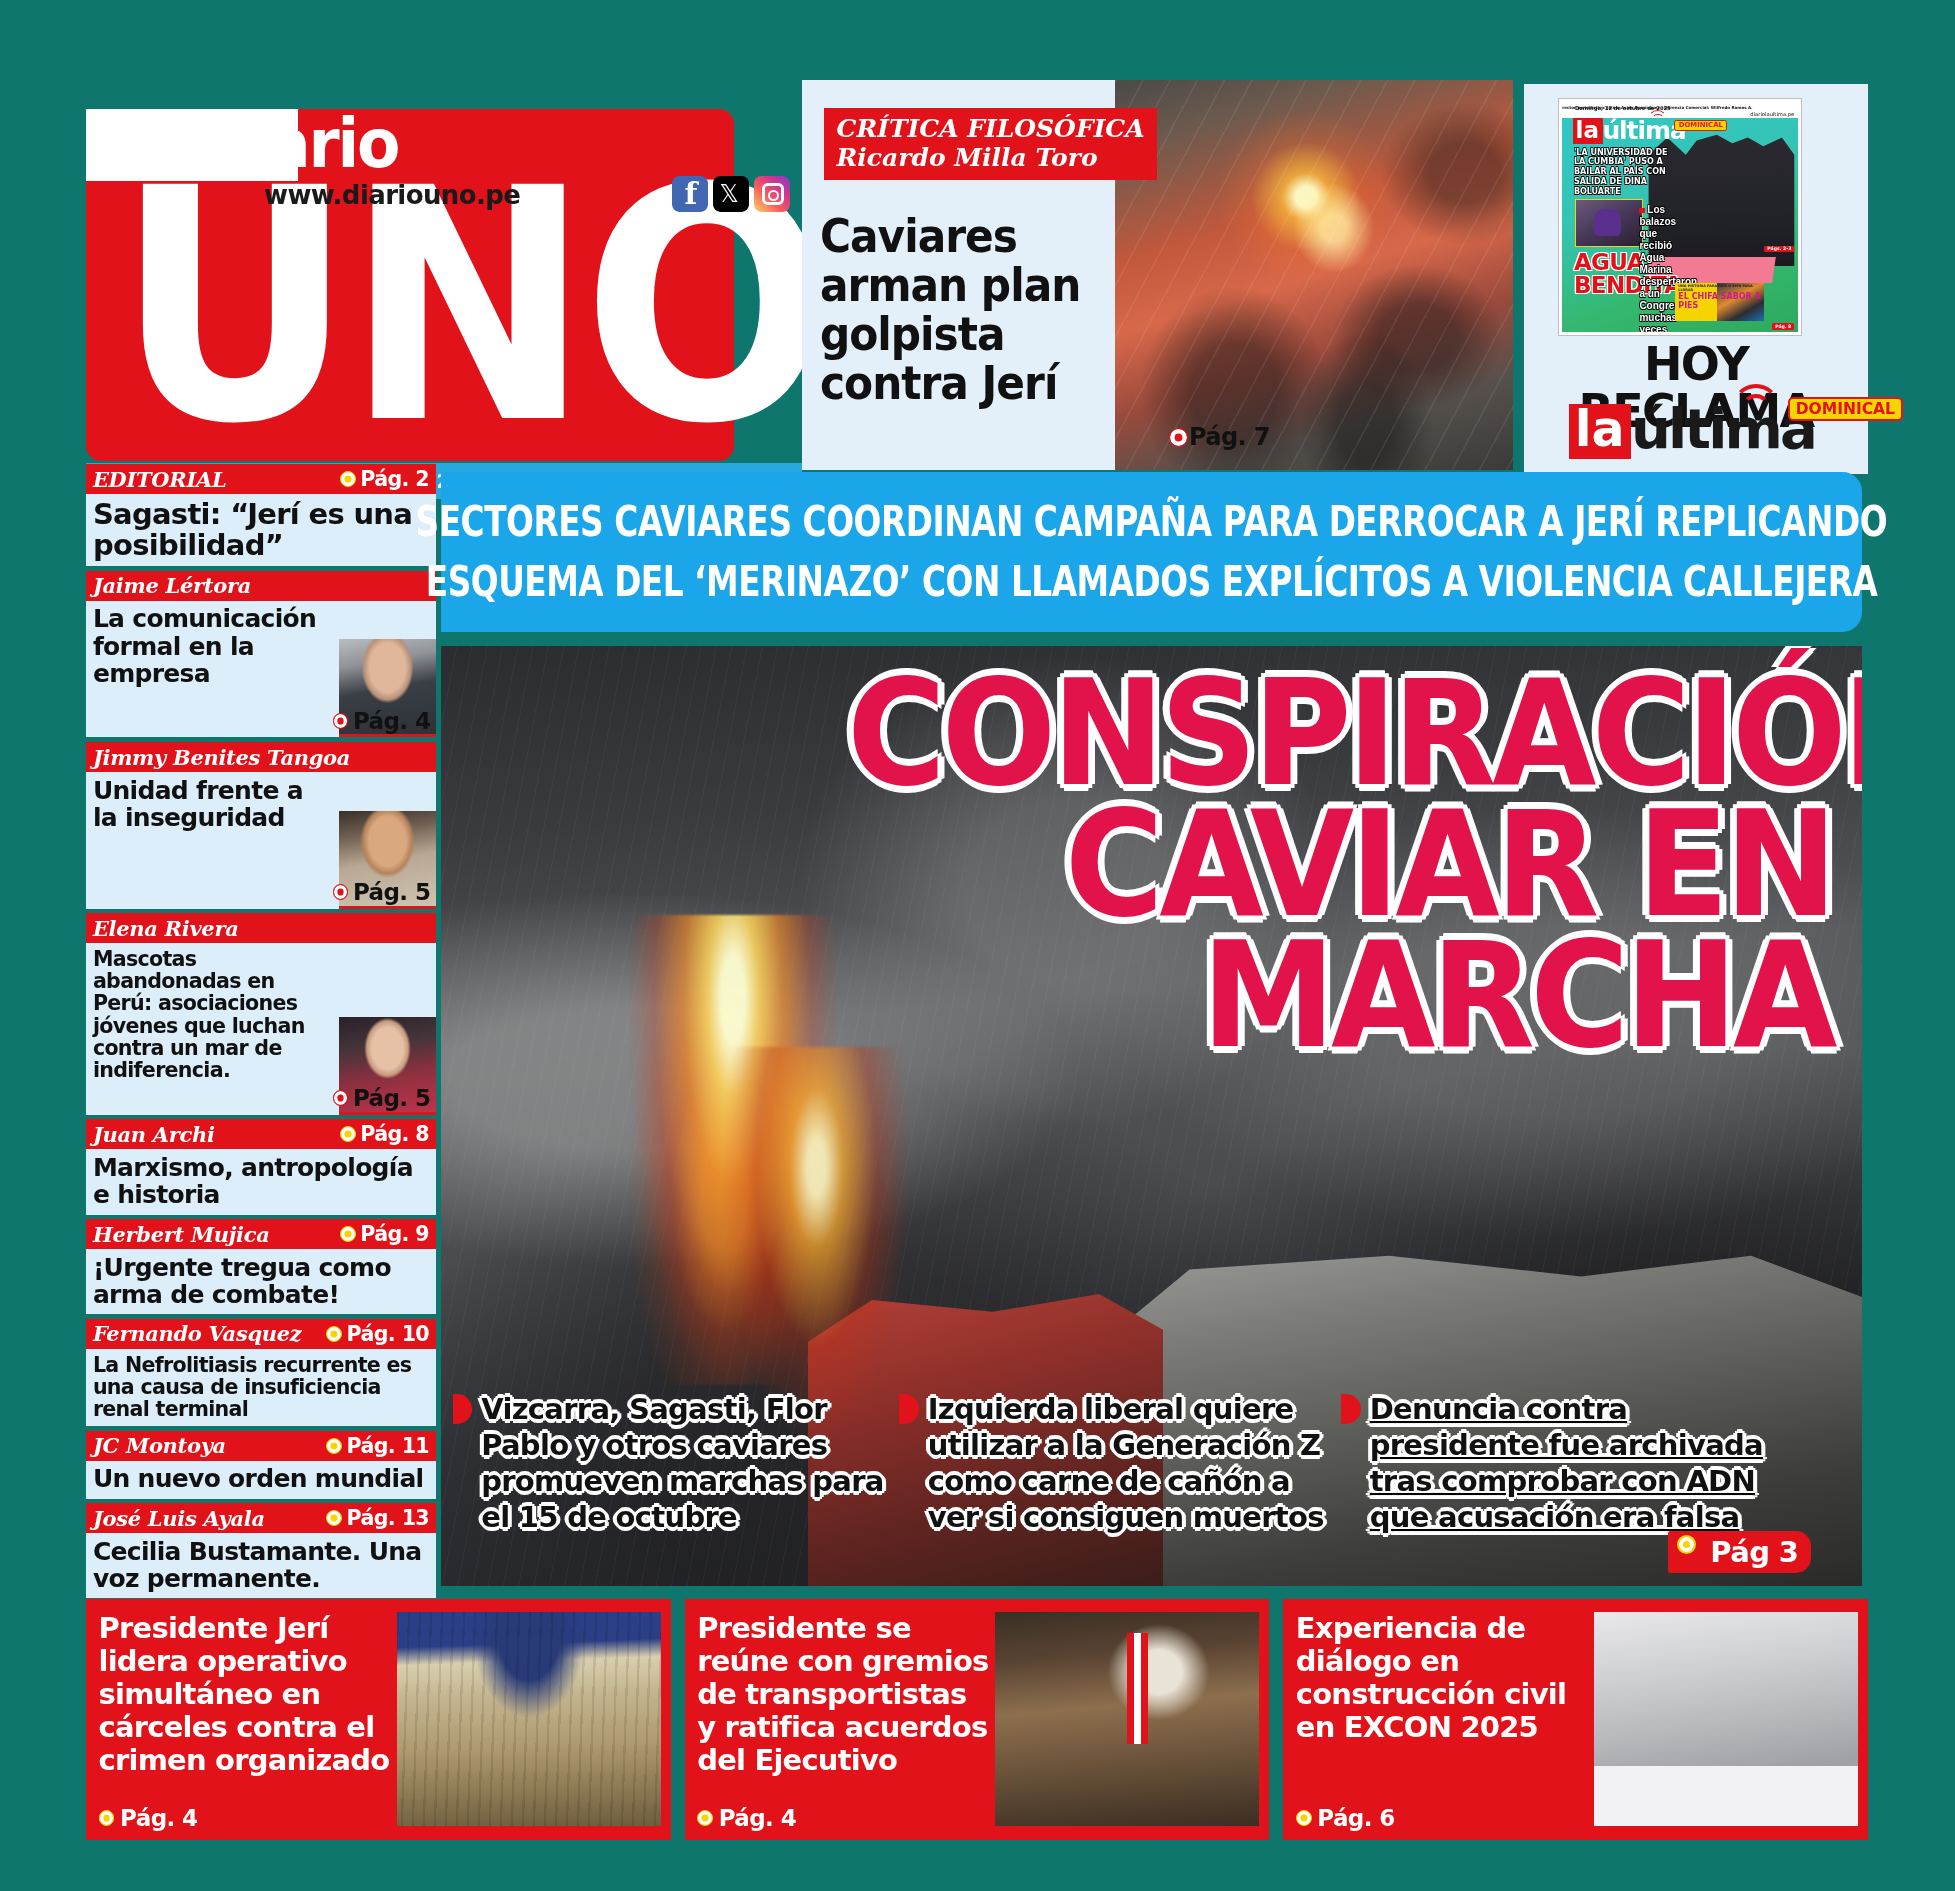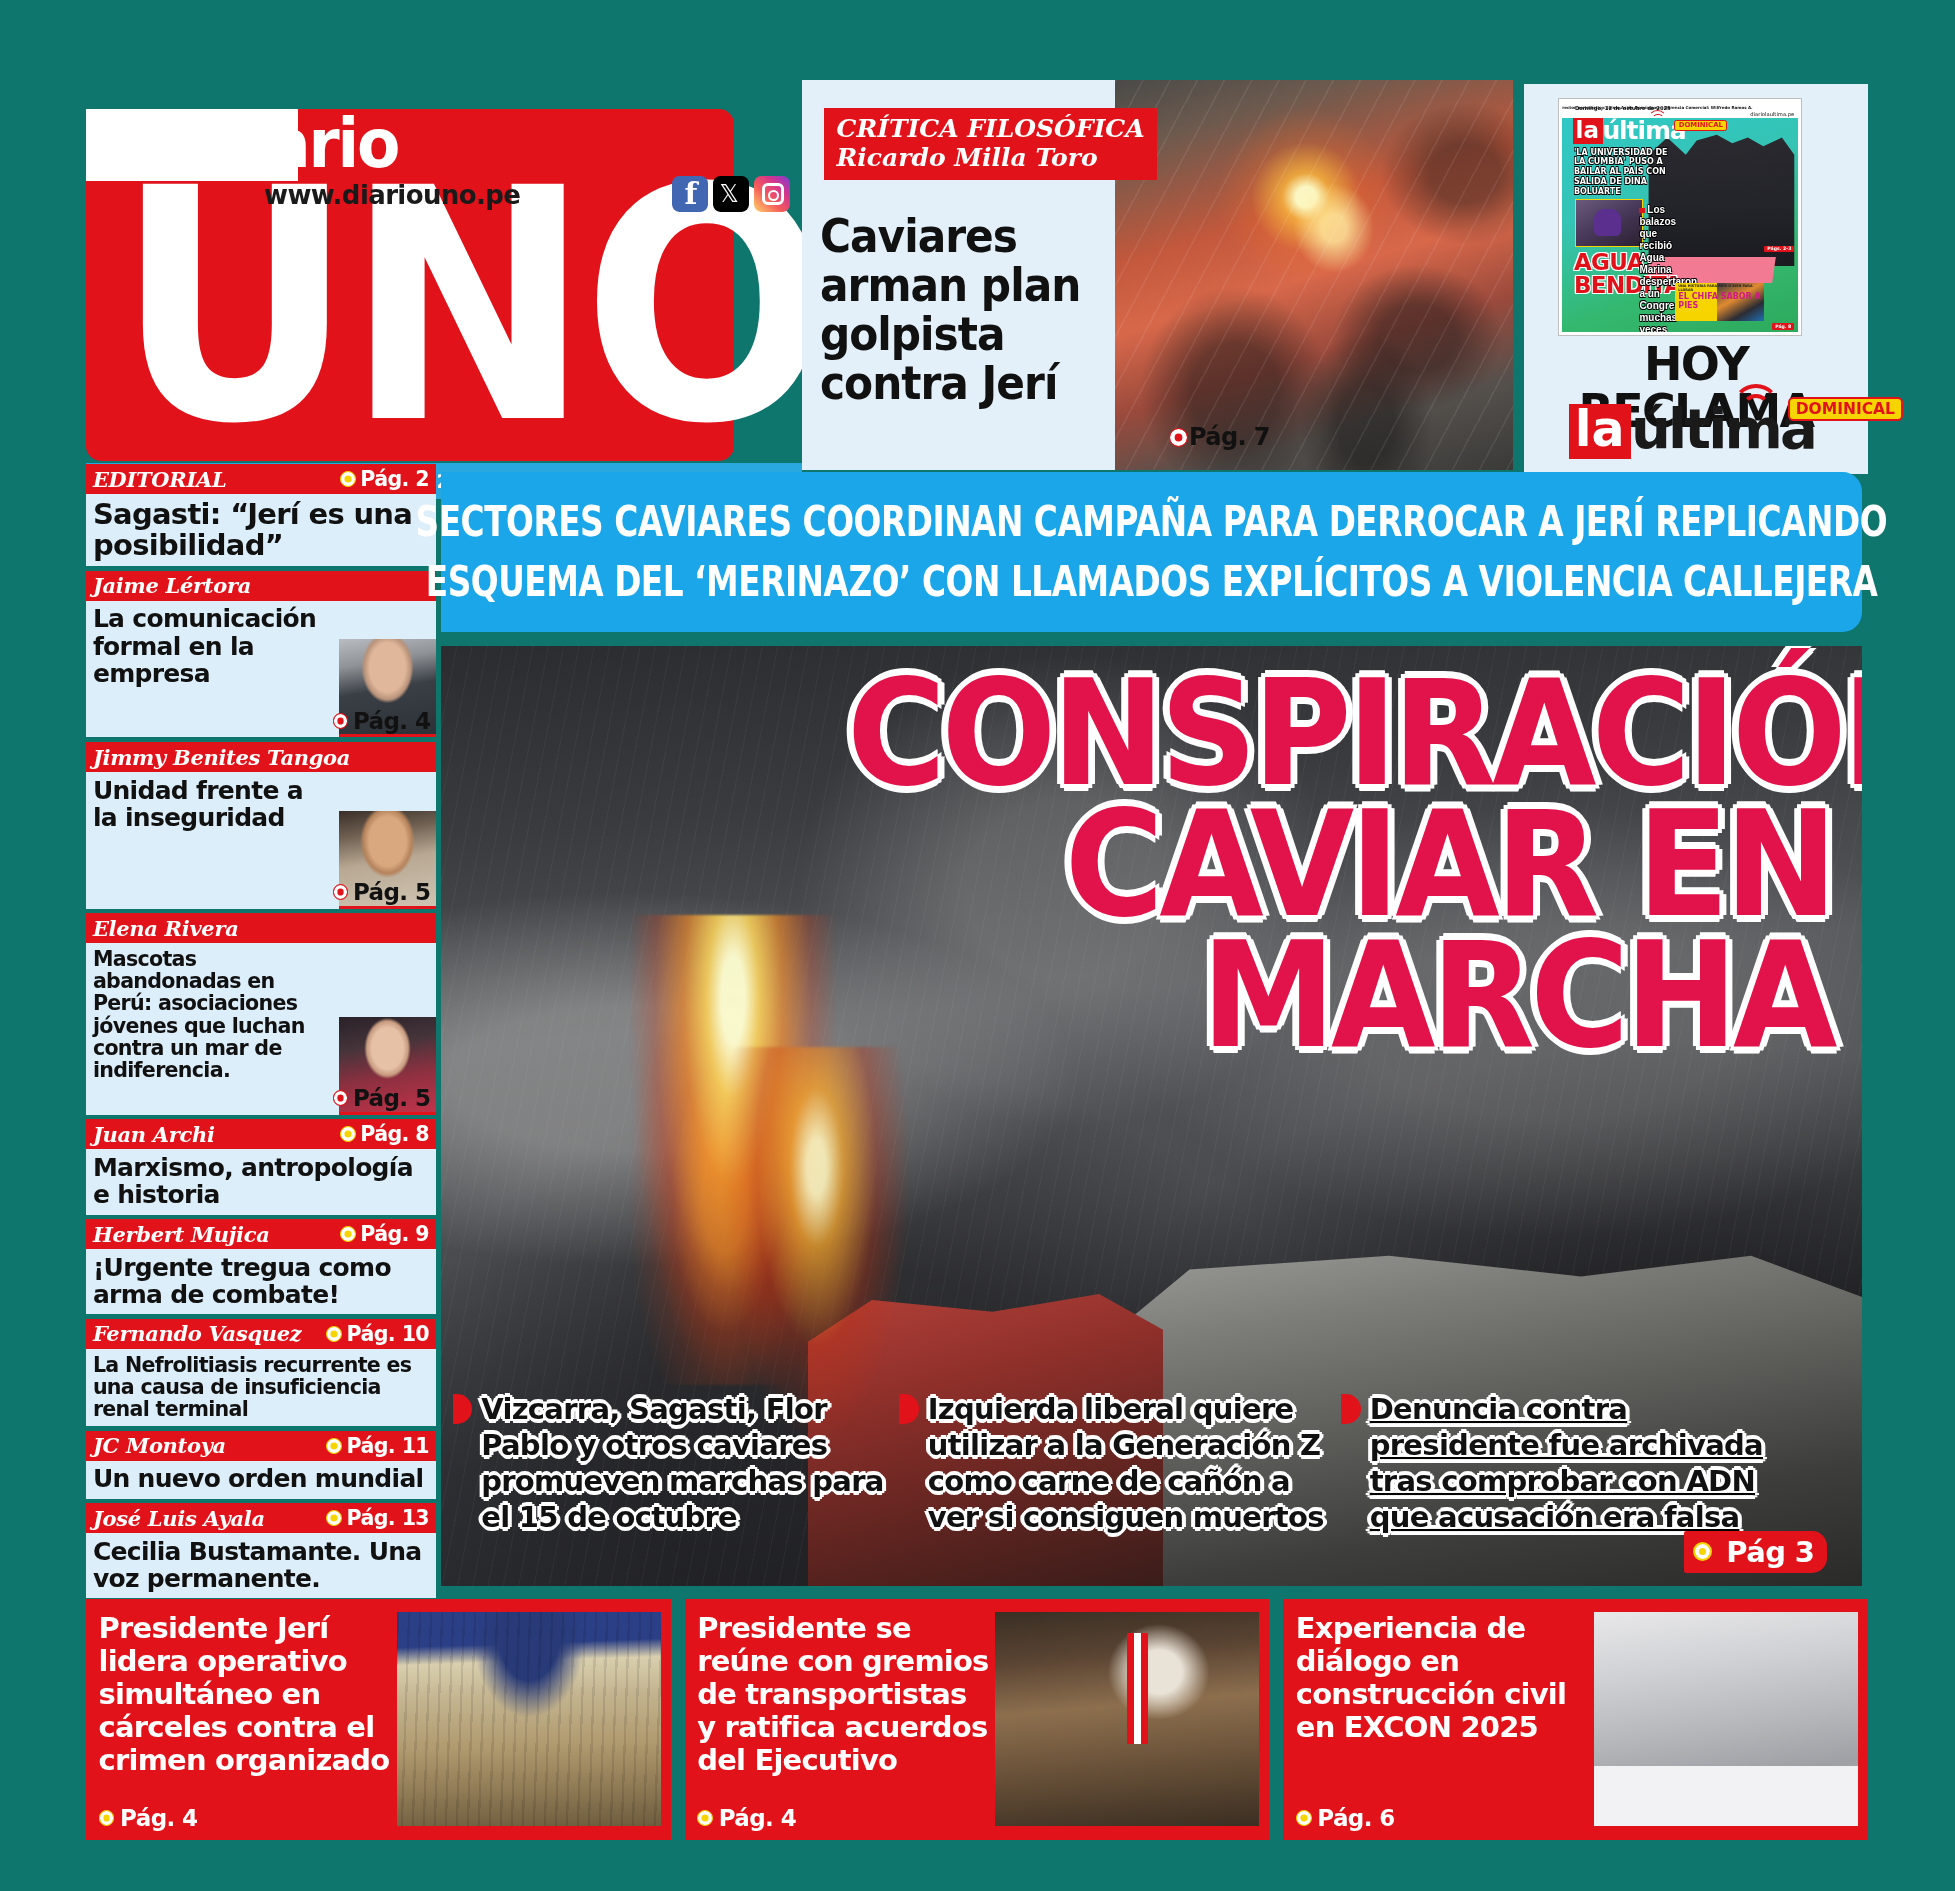--- a/index.html
+++ b/index.html
@@ -237,22 +237,22 @@
   .mp-b .arw{flex:0 0 auto;width:19.5px;height:30px;background:#e2121a;border-radius:0 15px 15px 0;margin-top:3.4px;}
   .mp-b .txt{
     color:#111;font-family:"DejaVu Sans",sans-serif;font-weight:bold;
     font-size:29px;line-height:36px;letter-spacing:-0.7px;
     text-shadow:
       2.9px 0 0 #fff,-2.9px 0 0 #fff,0 2.9px 0 #fff,0 -2.9px 0 #fff,
       2.3px 2.3px 0 #fff,-2.3px 2.3px 0 #fff,2.3px -2.3px 0 #fff,-2.3px -2.3px 0 #fff,
       4px 0 0 #fff,-4px 0 0 #fff,0 4px 0 #fff,0 -4px 0 #fff;
   }
   .mp-pag3{
-    position:absolute;right:35px;bottom:12.6px;background:#e2121a;border-radius:2.3px 15px 15px 2.3px;
-    display:flex;align-items:center;gap:14px;padding:3.4px 12.6px 4.6px 9.2px;
+    position:absolute;right:51px;bottom:12.6px;background:#e2121a;border-radius:2.3px 15px 15px 2.3px;
+    display:flex;gap:14px;padding:3.4px 12.6px 4.6px 9.2px;
   }
   .mp-pag3 .pt{color:#fff;font-family:"DejaVu Sans",sans-serif;font-weight:bold;font-size:29px;letter-spacing:-0.6px;}
   .dot-y-b{width:15px;height:15px;border-radius:50%;background:#f5d400;box-shadow:inset 0 0 0 4px #fff;border:2.3px solid #f5d400;box-sizing:content-box;}
 
   
   .bottom{position:absolute;left:86px;top:1599px;width:1782px;height:241px;display:flex;gap:13.8px;}
   .bp{position:relative;background:#e2121a;flex:1 1 0;padding:12.6px 10.3px 8px 12.6px;box-sizing:border-box;display:flex;}
   .bp-text{flex:1 1 auto;padding-right:5.7px;}
   .bp-title{color:#fff;font-family:"DejaVu Sans",sans-serif;font-weight:bold;
     font-size:29px;line-height:33px;letter-spacing:-0.8px;}

